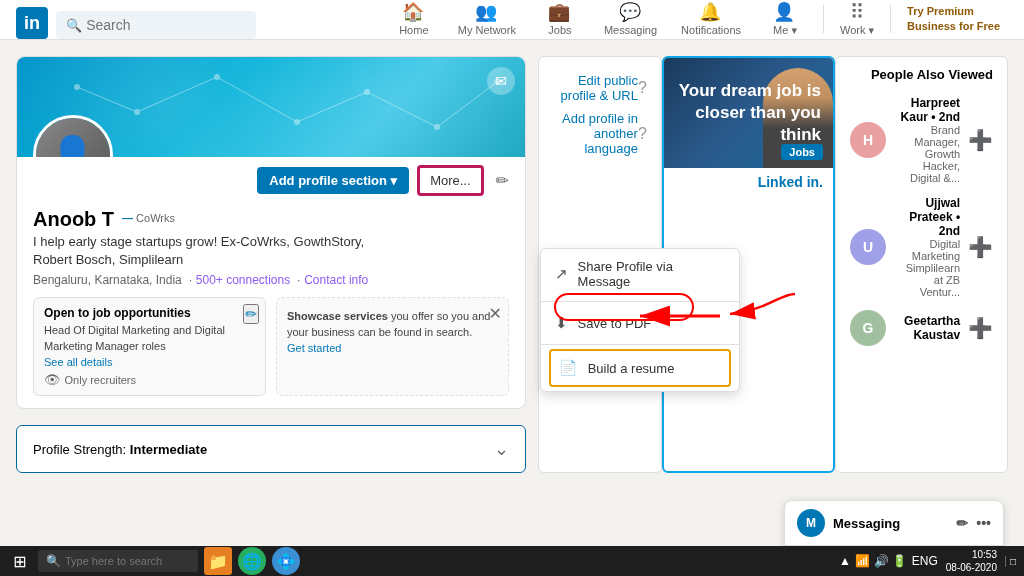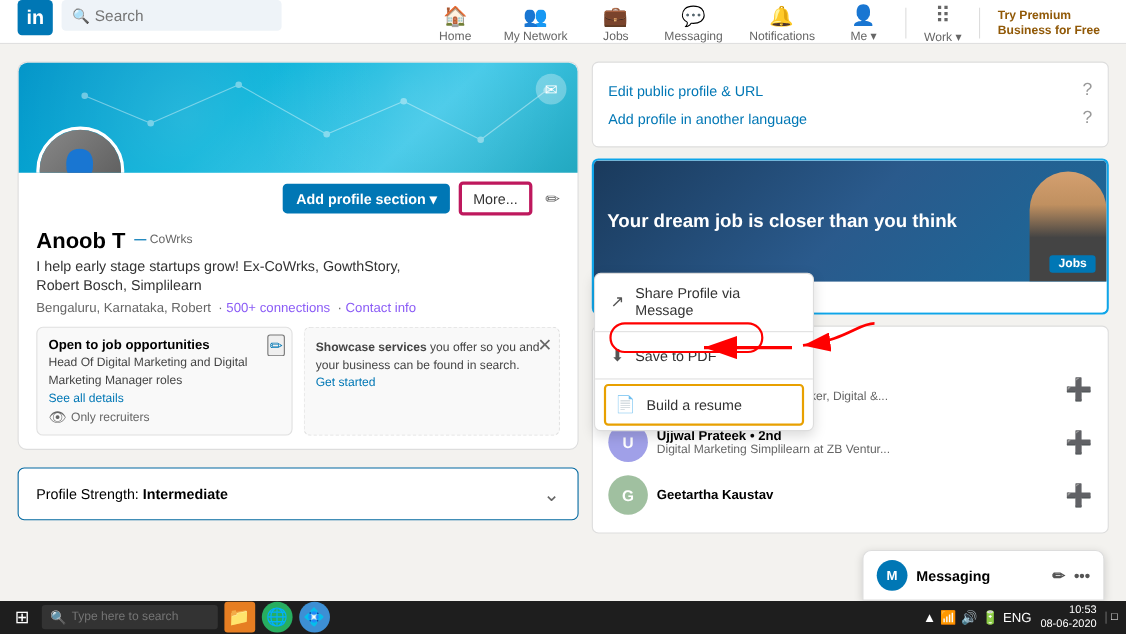--- a/index.html
+++ b/index.html
@@ -3,21 +3,21 @@
   <meta charset="utf-8">
   <style>
     * { margin: 0; padding: 0; box-sizing: border-box; }
     body { font-family: -apple-system, BlinkMacSystemFont, 'Segoe UI', Arial, sans-serif; font-size: 13px; background: #f3f2ef; width: 1024px; height: 576px; overflow: hidden; }
 
     
     .topnav {
       background: #fff;
       border-bottom: 1px solid #e0e0e0;
       display: flex;
-      align-items: flex-start;
+      align-items: flex-end;
       padding: 0 16px;
       height: 40px;
       position: fixed;
       top: 0; left: 0; right: 0;
       z-index: 100;
     }
     .linkedin-logo {
       width: 32px; height: 32px;
       background: #0077b5;
       border-radius: 4px;
@@ -228,22 +228,22 @@
       border-radius: 6px;
       padding: 12px 16px;
       margin-top: 8px;
       display: flex; align-items: center; justify-content: space-between;
     }
 
     
     .right-sidebar {
       flex: 1;
       display: flex;
-      flex-direction: column;
-      gap: 10px;
+      gap: 0;
+      text-align: right;
     }
     .sidebar-links {
       background: #fff;
       border: 1px solid #ddd;
       border-radius: 6px;
       padding: 12px 14px;
     }
     .sidebar-link-item {
       display: flex; align-items: center; justify-content: space-between;
       font-size: 13px; color: #333; padding: 4px 0;
@@ -462,21 +462,21 @@
         <div style="display:flex;align-items:center;gap:8px;">
           <div class="profile-name">Anoob T</div>
           <span style="font-size:11px;color:#666;display:flex;align-items:center;gap:3px;">
             <span style="color:#0077b5;font-weight:600;">—</span>
             <span>CoWrks</span>
           </span>
         </div>
         <div class="profile-headline" style="white-space:pre-line;">I help early stage startups grow! Ex-CoWrks, GowthStory,
 Robert Bosch, Simplilearn</div>
         <div class="profile-location">
-          <span>Bengaluru, Karnataka, Robert</span>
+          <span>Bengaluru, Karnataka, India</span>
           &nbsp;·&nbsp;<a>500+ connections</a>
           &nbsp;·&nbsp;<a>Contact info</a>
         </div>
       </div>
 
       <div class="profile-cards-row">
         <div class="mini-card">
           <div class="mini-card-title">Open to job opportunities</div>
           <button class="mini-card-edit">✏</button>
           <div class="mini-card-text">Head Of Digital Marketing and Digital Marketing Manager roles</div>

